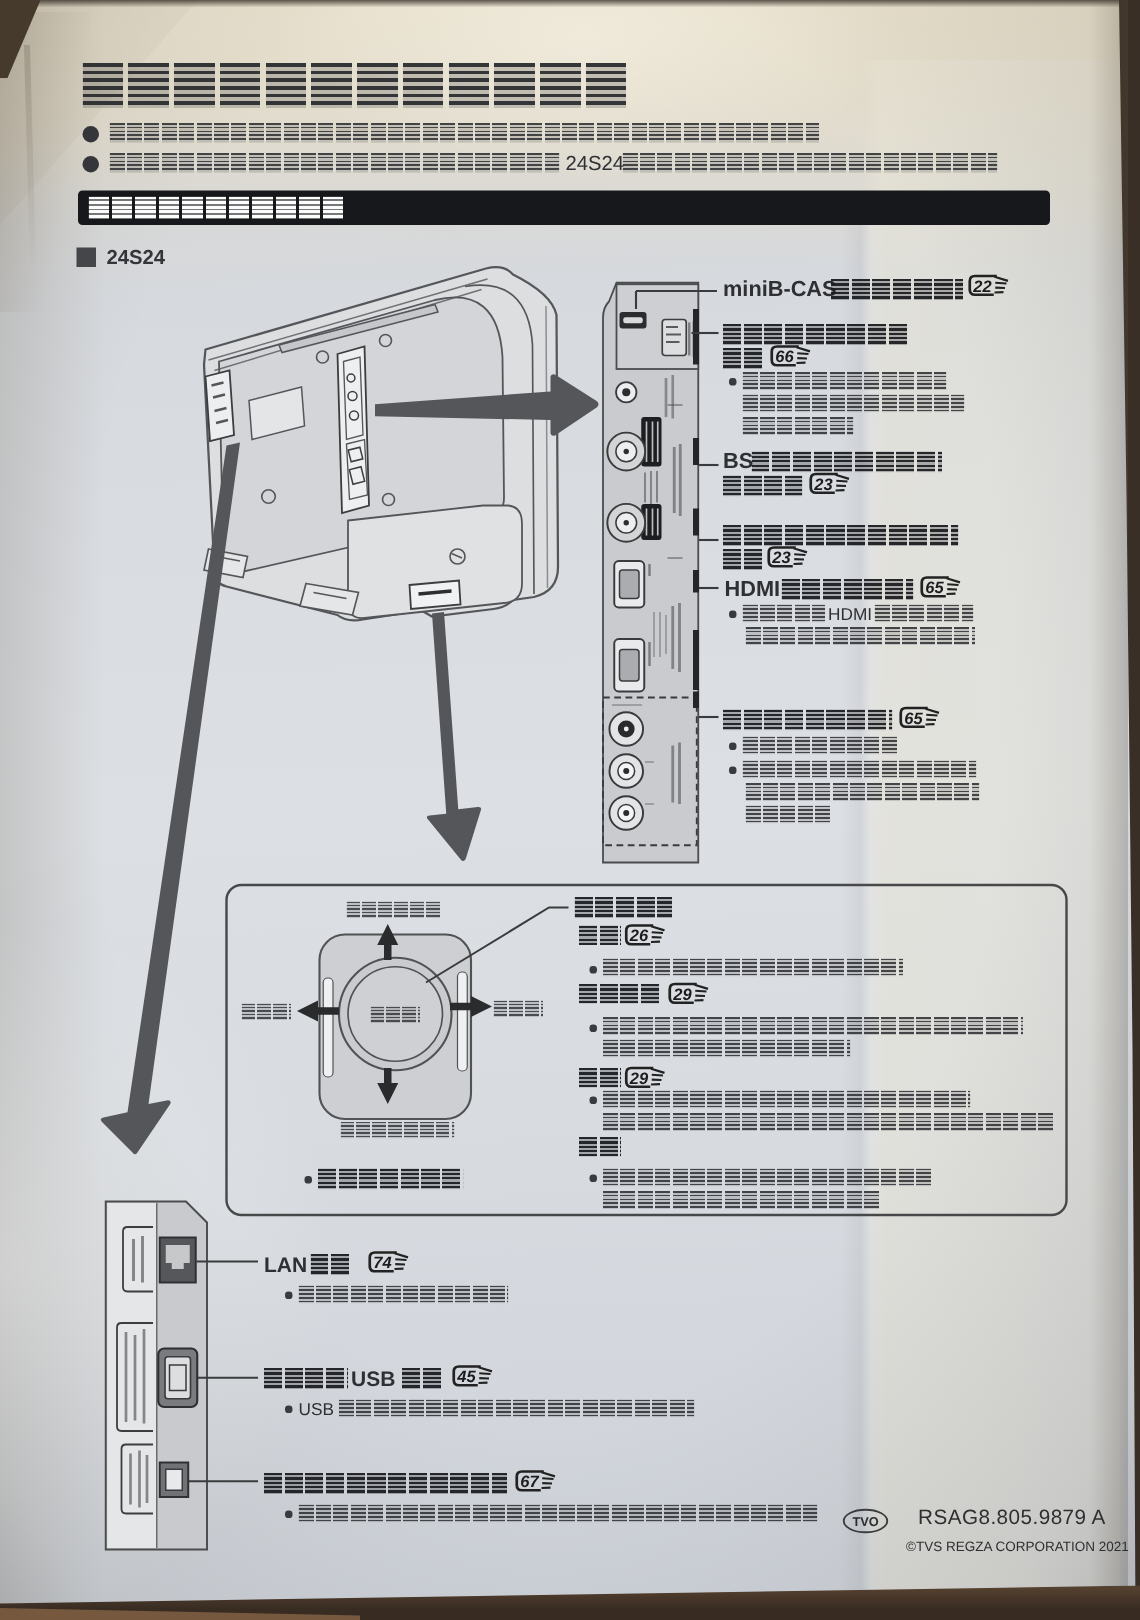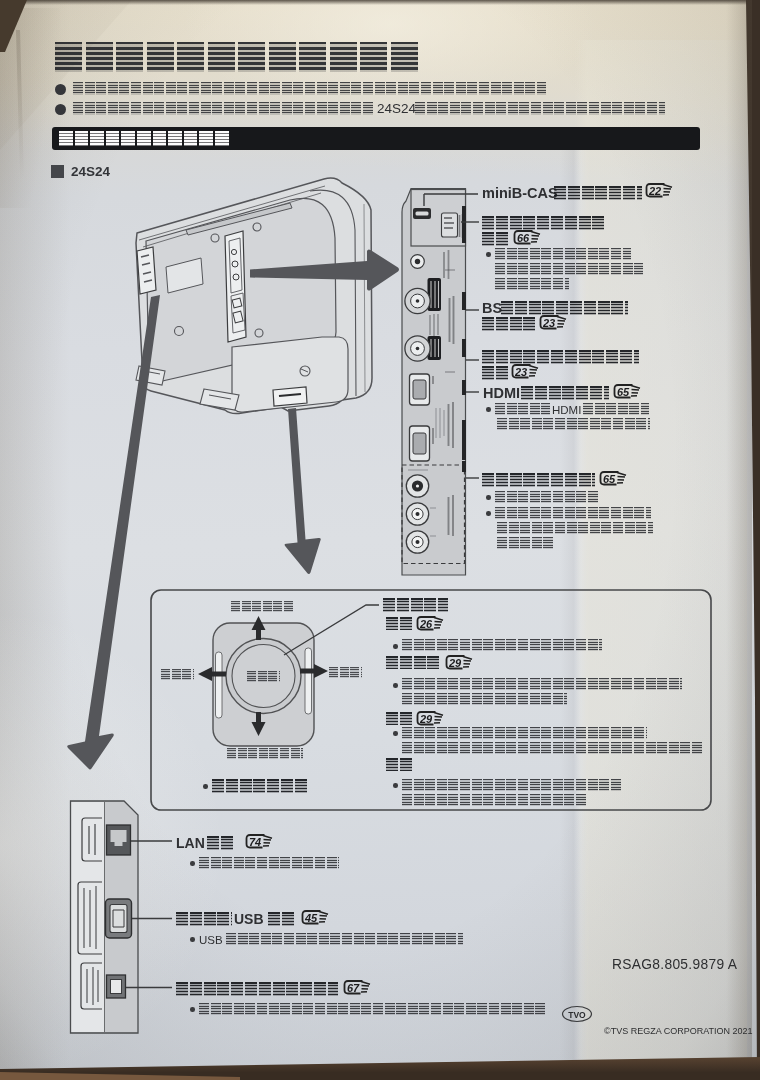--- a/index.html
+++ b/index.html
@@ -398,17 +398,17 @@
 
 <div class="jpb" style="left:176px;top:982px;width:162px;height:14px;"></div>
 <svg class="pgi" style="left:342px;top:979px" width="30" height="17" viewBox="0 0 30 17">
       <path d="M20.5,2 H6 Q2.5,2 2.5,5.5 v5.5 q0,3.5 3.5,3.5 H18.5" fill="none" stroke="#222" stroke-width="1.8"></path>
       <path d="M19,2.5 L28,5.2 M19.5,6.5 L27,7 M19.5,9.8 L26,10 M19,13 L25,12.8" stroke="#222" stroke-width="1.5" fill="none"></path>
       <text x="11" y="12.5" font-size="11" font-weight="bold" font-style="italic" fill="#1c1c1e" text-anchor="middle">67</text>
     </svg>
 <div class="sdot" style="left:190px;top:1007px;"></div>
 <div class="jp" style="left:199px;top:1003px;width:346px;height:12px;"></div>
 
-<div class="lat" style="left:612px;top:957px;font-size:13.8px;color:#2e2f31;letter-spacing:.3px;">RSAG8.805.9879 A</div>
+<div class="lat" style="left:612px;top:1004px;font-size:13.8px;color:#2e2f31;letter-spacing:.3px;">RSAG8.805.9879 A</div>
 
 <div class="lat" style="left:604px;top:1026px;font-size:9px;color:#2e2f31;font-weight:normal;letter-spacing:0;">©TVS REGZA CORPORATION 2021</div>
 
 </div>
 
 </body></html>

